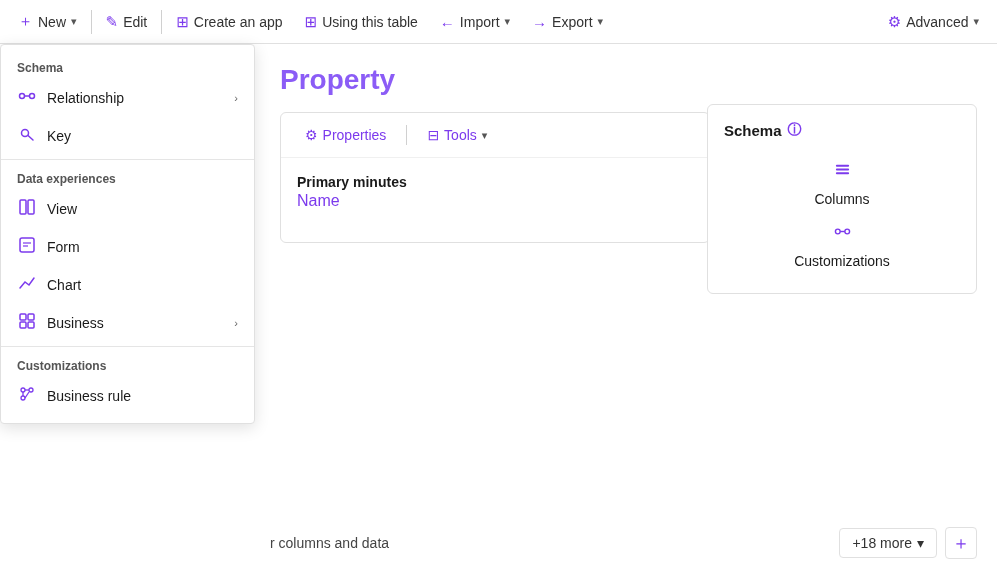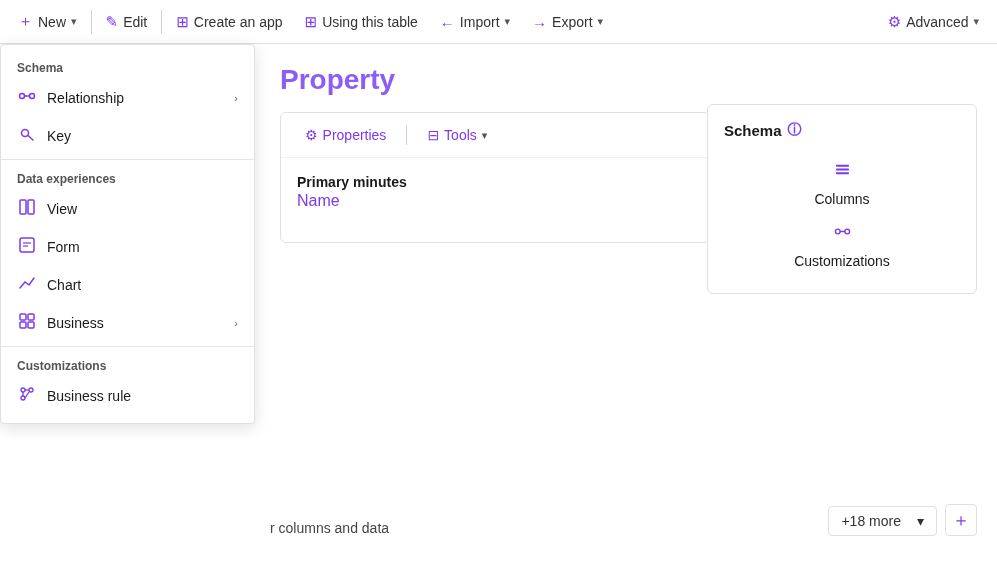--- a/index.html
+++ b/index.html
@@ -179,36 +179,36 @@
       font-size: 14px;
       cursor: pointer;
       border-radius: 4px;
       flex-direction: column;
     }
     .schema-icon { color: #7c3aed; font-size: 15px; width: 20px; text-align: center; }
 
     
     .bottom-row {
       position: absolute;
-      bottom: 27px;
+      bottom: 4px;
       left: 270px;
       right: 20px;
       display: flex;
-      align-items: flex-end;
+      align-items: center;
       gap: 8px;
     }
     .bottom-label {
       font-size: 14px;
       color: #444;
       margin-right: auto;
     }
     .more-btn {
       display: flex;
       align-items: center;
-      gap: 16px;
+      gap: 5px;
       border: 1px solid #e0e0e0;
       border-radius: 4px;
       padding: 6px 12px;
       cursor: pointer;
       font-size: 14px;
       color: #333;
       background: #fff;
     }
     .add-btn {
       display: flex;

